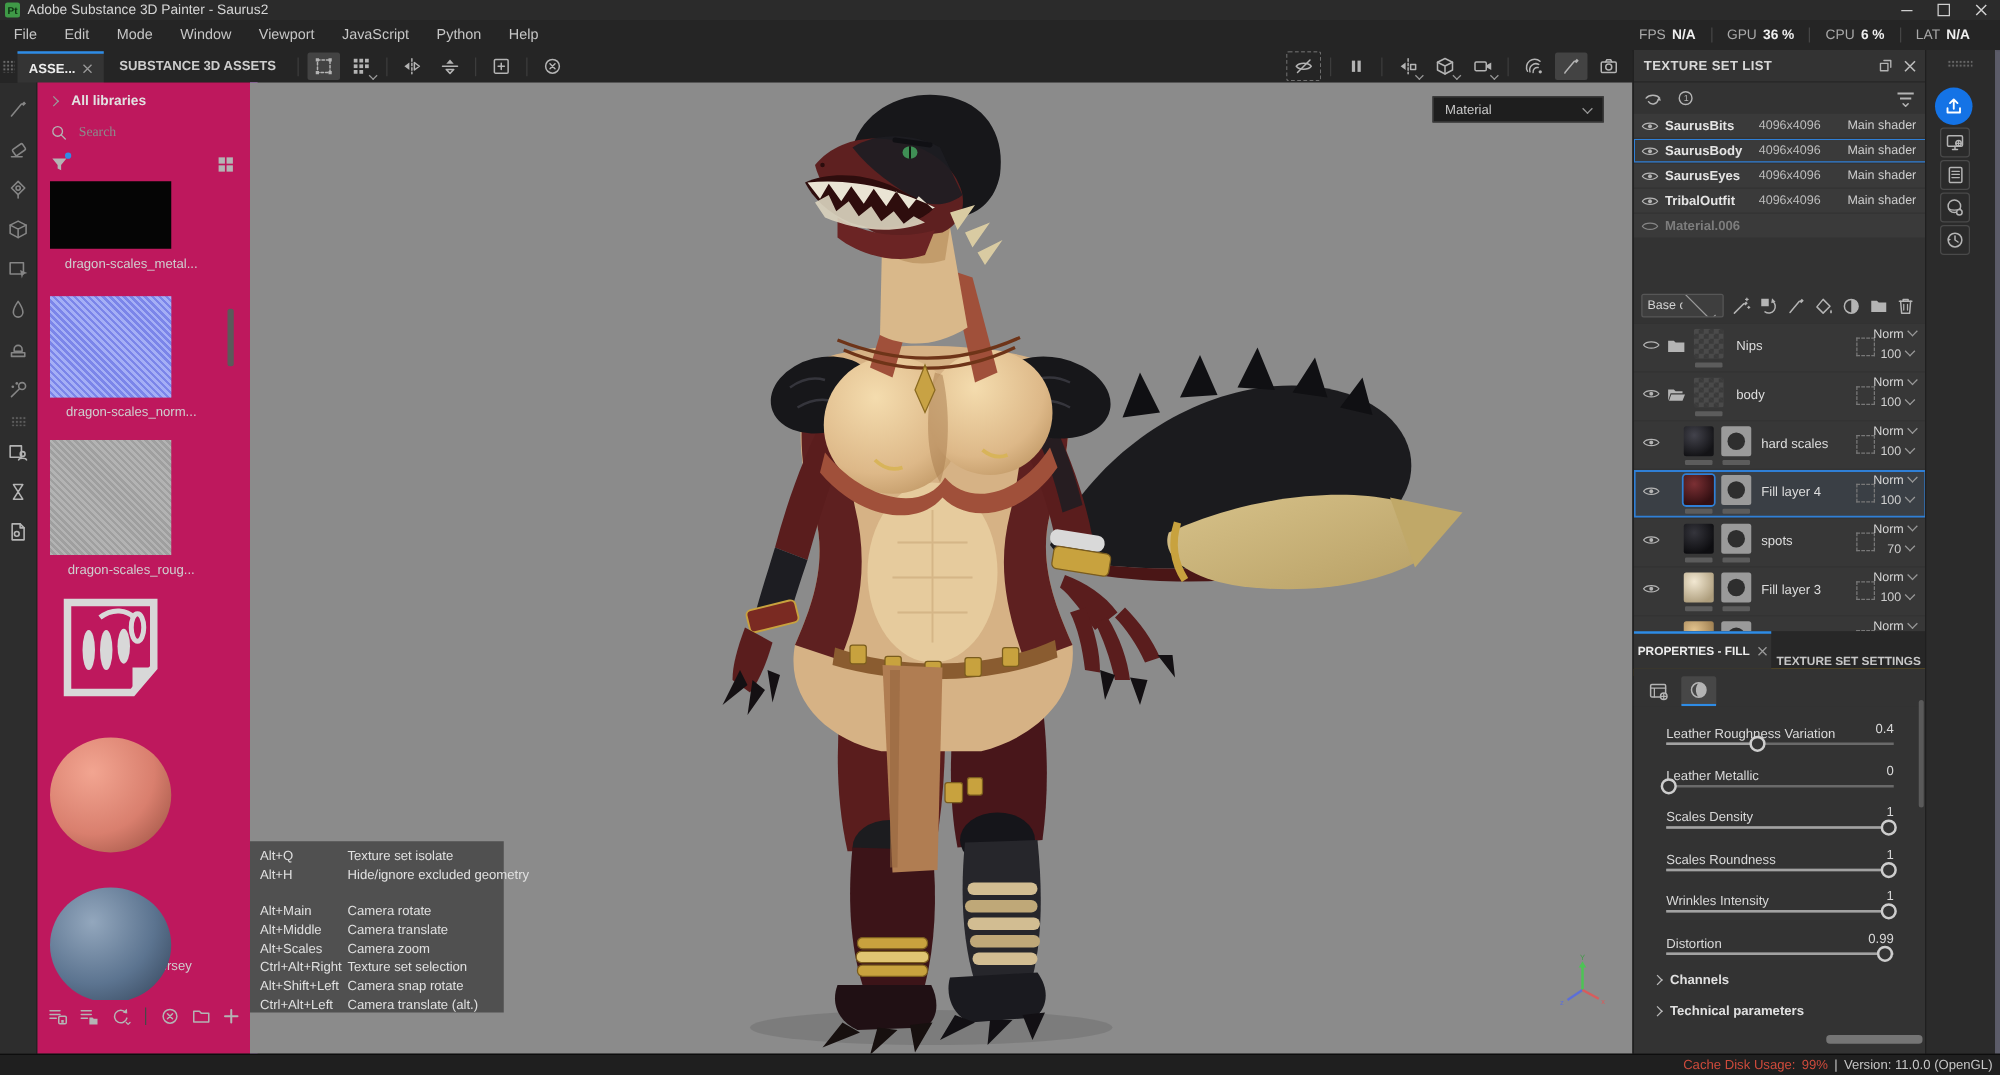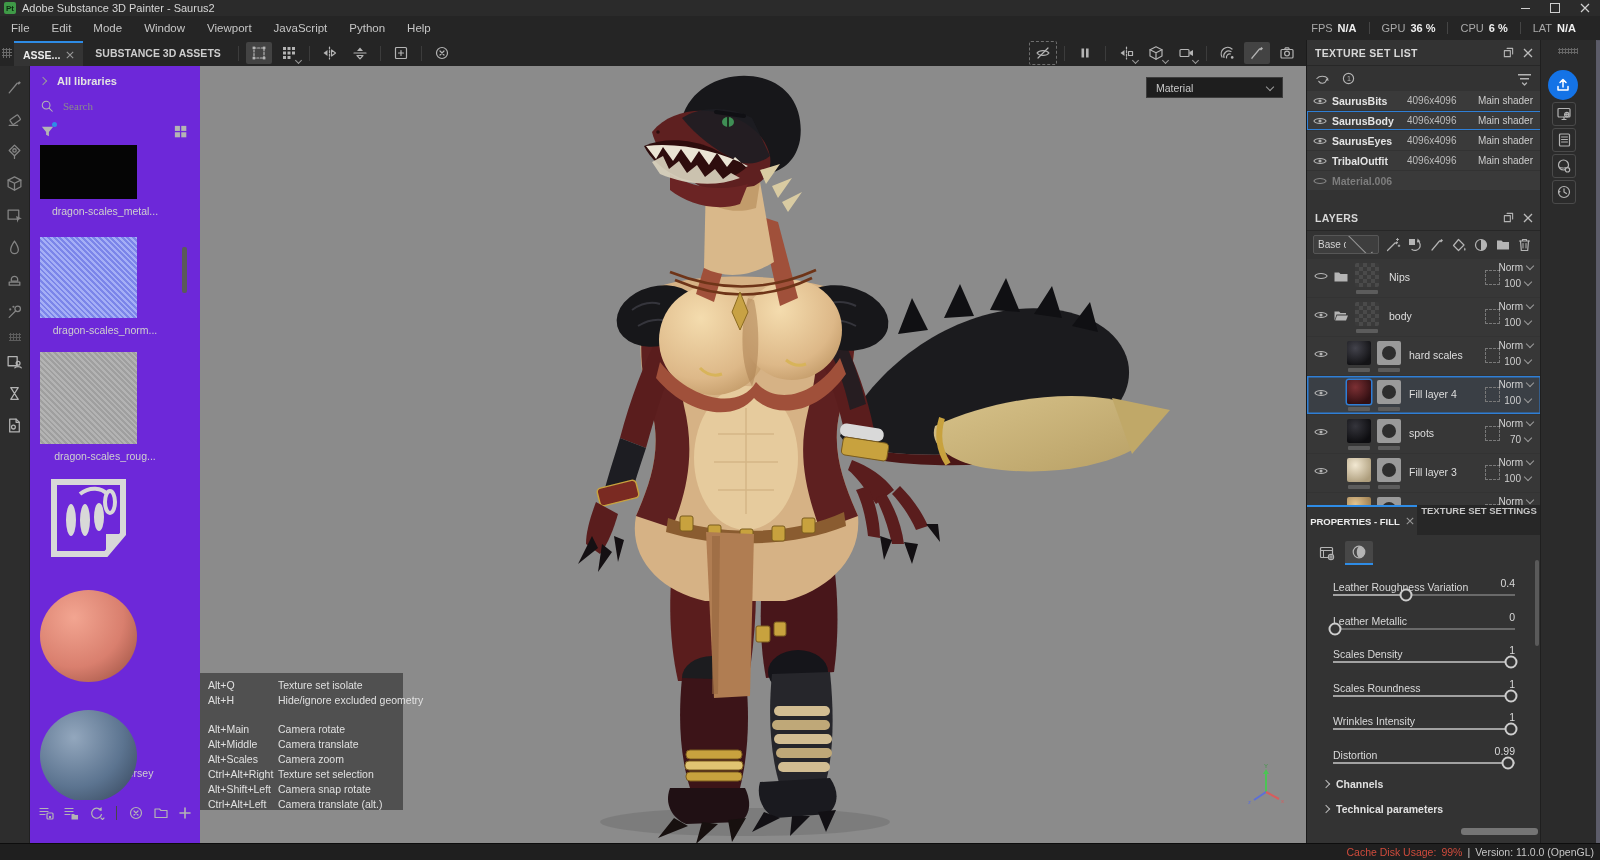--- a/index.html
+++ b/index.html
@@ -38,21 +38,21 @@
   .tbtn.on{background:#434343}
   .tsep{width:1px;height:15px;background:#3c3c3c;margin:0 5px}
   .tbtn .dd{position:absolute;right:1px;bottom:1px;width:4px;height:4px;border-right:1.2px solid #9a9a9a;border-bottom:1.2px solid #9a9a9a;transform:rotate(45deg)}
   .rgroup{margin-left:auto;display:flex;align-items:center;padding-right:4px}
   .dashedbtn{border:1px dashed #6e6e6e}
   
   .toolcol{left:0;top:66px;width:30px;height:777px;background:#2d2d2d;border-right:1px solid #212121;display:flex;flex-direction:column;align-items:center;padding-top:9px;box-sizing:border-box}
   .tool{width:24px;height:24px;margin-bottom:8px;display:flex;align-items:center;justify-content:center}
   .tooldiv{width:12px;height:8px;margin:2px 0 8px;background:radial-gradient(#5d5d5d 1px,transparent 1.2px);background-size:3px 3px}
   
-  .assets{left:30px;top:66px;width:170px;height:777px;background:#6d28d9;border-right:6px solid #8b5cf6;overflow:hidden}
+  .assets{left:30px;top:66px;width:170px;height:777px;background:#be185d;border-right:6px solid #8b5cf6;overflow:hidden}
   .al-row{position:absolute;left:0;top:4px;width:100%;height:22px;display:flex;align-items:center;padding-left:10px;box-sizing:border-box;gap:4px}
   .al-label{font-size:11px;font-weight:bold;color:#e2e2e2}
   .search-row{position:absolute;left:0;top:28px;width:100%;height:24px;display:flex;align-items:center;padding-left:10px;box-sizing:border-box;gap:7px}
   .search-input{background:transparent;border:none;outline:none;color:#bbb;font-size:11px;width:110px;font-family:Liberation Serif, serif}
   .search-input::placeholder{color:#8b8b8b}
   .filter-row{position:absolute;left:0;top:52px;width:100%;height:26px;display:flex;align-items:center;padding:0 12px 0 10px;box-sizing:border-box}
   .bluedot{position:absolute;right:-2px;top:-2px;width:5px;height:5px;border-radius:50%;background:#2f8ce6}
   .alist{position:absolute;left:0;top:78px;width:100%;height:656px;overflow:hidden}
   .athumb{position:absolute;left:10px;width:97px}
   .alabel{position:absolute;left:0px;width:150px;text-align:center;font-size:10.5px;color:#cfcfcf;white-space:nowrap}
@@ -92,21 +92,21 @@
   .ly-thumb{position:absolute;top:4px;width:24px;height:24px;border-radius:2px}
   .ly-bar{position:absolute;top:31px;width:22px;height:4px;background:#5c5c5c;border-radius:1px}
   .ly-name{position:absolute;top:12px;font-size:10.5px;color:#dedede}
   .ly-mask{position:absolute;left:178px;top:11px;width:13px;height:13px;border:1px dashed #787878}
   .ly-blend{position:absolute;right:8px;top:3px;font-size:10px;color:#d5d5d5}
   .ly-op{position:absolute;right:10px;top:19px;font-size:10px;color:#cfcfcf}
   .checker{background:#4a4a4a;background-image:linear-gradient(45deg,#3a3a3a 25%,transparent 25%,transparent 75%,#3a3a3a 75%),linear-gradient(45deg,#3a3a3a 25%,transparent 25%,transparent 75%,#3a3a3a 75%);background-size:8px 8px;background-position:0 0,4px 4px}
   
   .pr-tabs{position:absolute;left:0;top:465px;width:100%;height:30px;background:#272727;display:flex;border-bottom:6px solid #eab308}
   .pr-tab1{width:110px;height:28px;background:#333;border-top:2px solid #2e8ce6;display:flex;align-items:center;justify-content:center;gap:6px;font-size:9.5px;font-weight:bold;color:#ececec}
-  .pr-tab2{flex:1;display:flex;align-items:flex-start;justify-content:center;font-size:9.5px;font-weight:bold;color:#c6c6c6}
+  .pr-tab2{flex:1;display:flex;align-items:flex-end;justify-content:center;font-size:9.5px;font-weight:bold;color:#c6c6c6}
   .pr-iconrow{position:absolute;left:0;top:495px;width:100%;height:30px;background:#333;display:flex;align-items:flex-end;gap:4px;padding-left:6px;box-sizing:border-box}
   .pr-ibtn{width:28px;height:24px;display:flex;align-items:center;justify-content:center;border-radius:2px 2px 0 0}
   .pr-ibtn.on{background:#474747;border-bottom:2px solid #2e8ce6;box-sizing:border-box}
   .sliders{position:absolute;left:0;top:528px;width:100%}
   .slb{position:absolute;left:26px;width:182px;height:30px}
   .sl-label{font-size:10.5px;color:#d9d9d9}
   .sl-val{position:absolute;right:0;top:0;font-size:10.5px;color:#d9d9d9}
   .sl-track{position:absolute;left:0;top:17px;width:100%;height:2px;background:#6a6a6a}
   .sl-fill{position:absolute;left:0;top:0;height:2px;background:#a2a2a2}
   .sl-thumb{position:absolute;top:1px;width:9px;height:9px;border-radius:50%;background:#343434;border:2px solid #cdcdcd;transform:translate(-50%,-50%)}
@@ -686,32 +686,20 @@
           <span class="ts-shader">Main shader</span>
       </div>
       <div class="ts-row dis" style="top:80px">
         <svg class="ic dim" width="14" height="10" viewBox="0 0 16 10">
             <path d="M1 5 C3.5 1.2 12.5 1.2 15 5 C12.5 8.8 3.5 8.8 1 5 Z"></path>
           </svg>
         <span class="ts-name">Material.006</span>
       </div>
     </div>
 
-    <div class="phead" style="top:165px">
-      <span class="ptitle">LAYERS</span>
-      <span class="phicons">
-        <svg class="ic" width="11" height="11" viewBox="0 0 12 12">
-            <rect x="1.5" y="4" width="6.5" height="6.5"></rect>
-            <path d="M4.5 1.5 H10.5 V7.5"></path>
-          </svg>
-        <svg width="10" height="10" viewBox="0 0 10 10">
-            <path d="M1 1 L9 9 M9 1 L1 9" stroke="#bbb" stroke-width="1.3"></path>
-          </svg>
-      </span>
-    </div>
     <div class="ly-toolrow">
       <div class="ly-dd">
           <span>Base color</span>
           <span class="chev" style="margin-left:0"></span>
         </div>
       <svg class="ic" width="16" height="16" viewBox="0 0 16 16">
           <path d="M2.5 13.5 L10 6"></path>
           <path class="f" d="M10 6 L11.8 4.2 L13.2 5.6 L11.4 7.4 Z"></path>
           <path d="M12.5 1.5 V3.5 M11.5 2.5 H13.5 M14 8 V9.6 M13.2 8.8 H14.8" stroke-width="1"></path>
         </svg>

